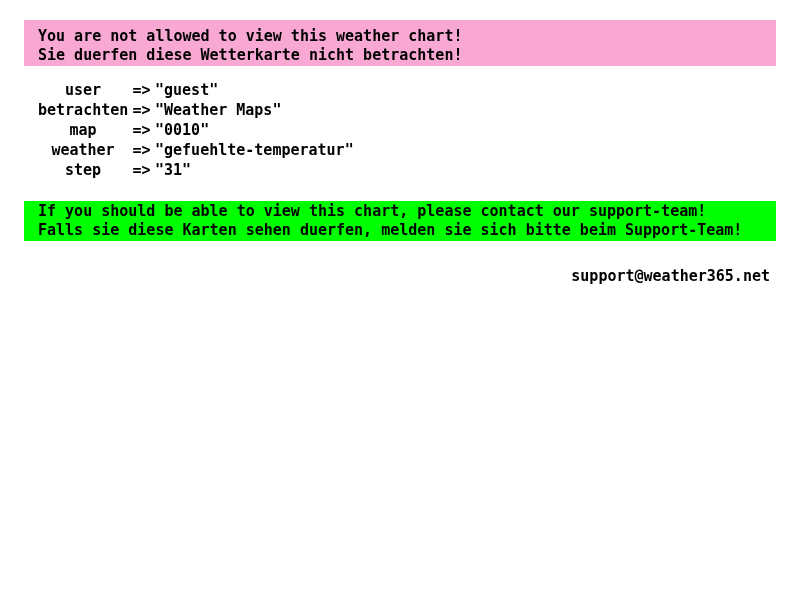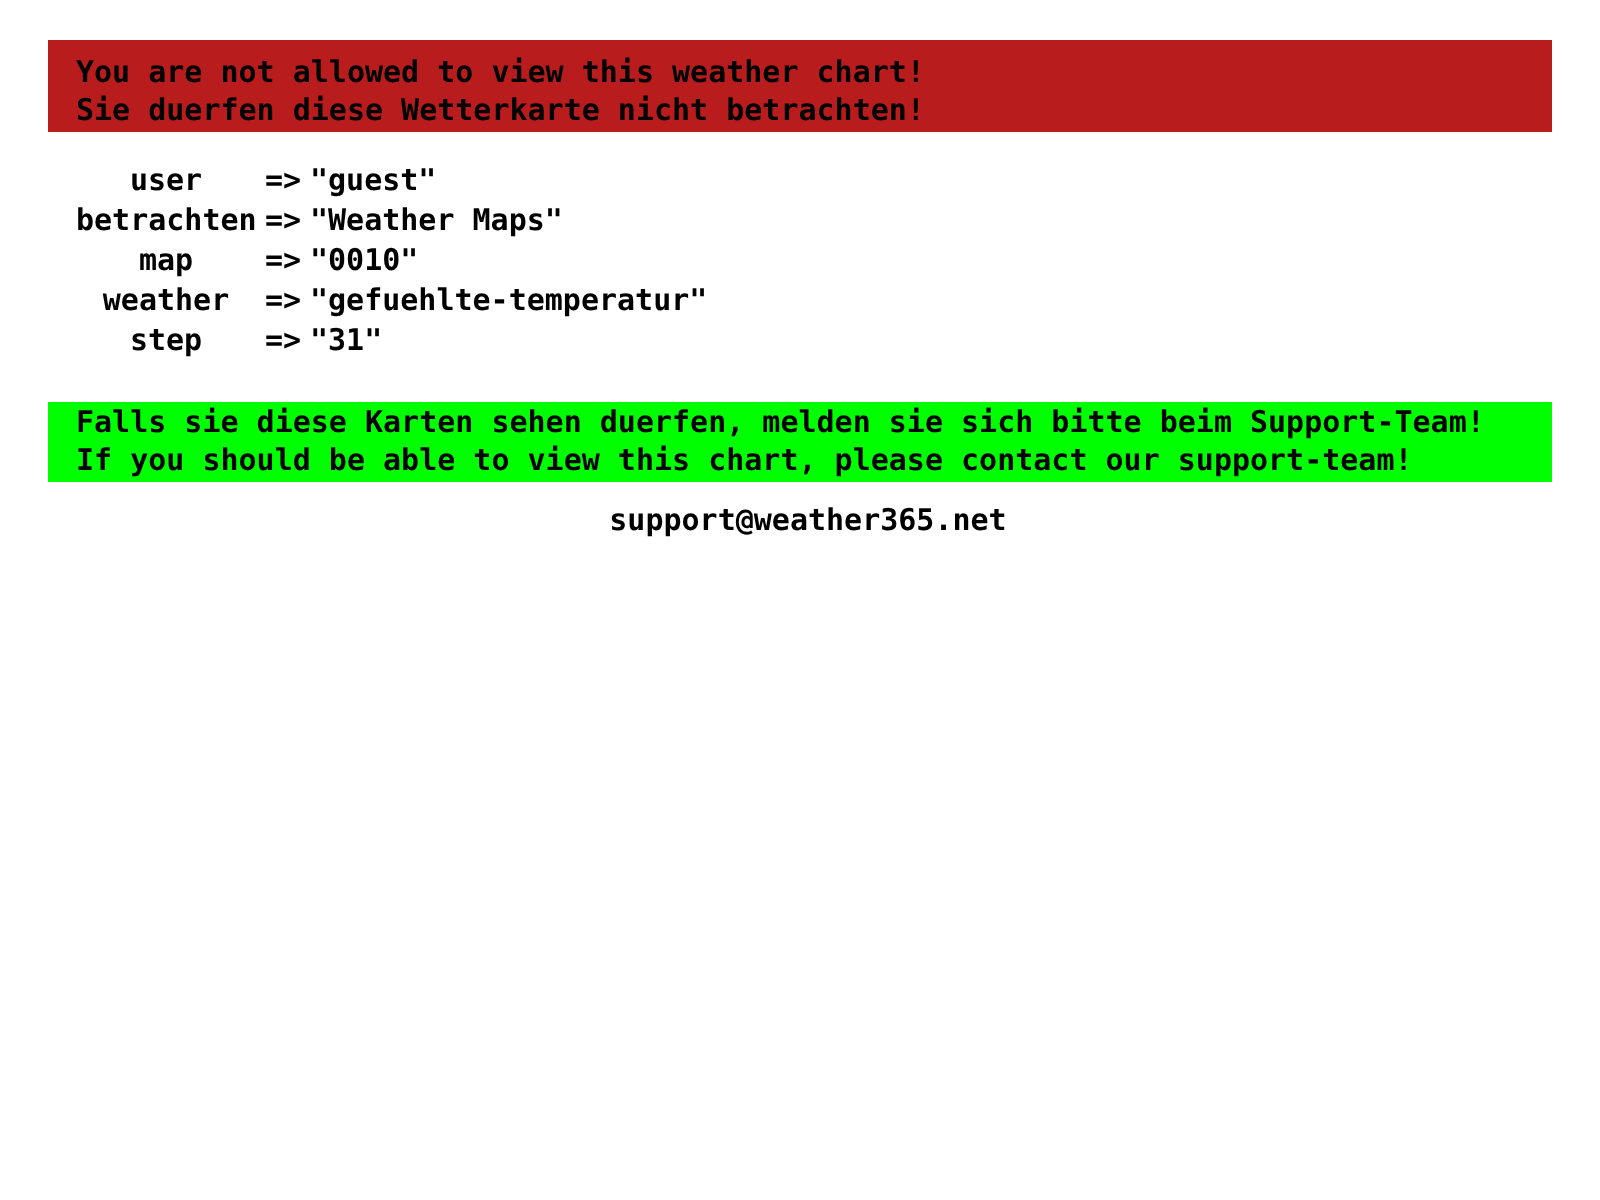--- a/index.html
+++ b/index.html
@@ -54,32 +54,32 @@
     display: inline-block;
     width: 90px;
   }
   .detail-arrow {
     display: inline-block;
     width: 27px;
   }
   .footer {
     position: absolute;
     left: 38px;
-    top: 250px;
+    top: 266px;
     width: 732px;
     line-height: 20px;
     display: flex;
-    justify-content: center;
+    justify-content: flex-end;
     white-space: nowrap;
   }
 </style>
 </head>
 <body style="background-color: rgb(255, 255, 255); color: rgb(0, 0, 0);">
 
-<div class="banner banner-red" style="background-color: #b91c1c;">
+<div class="banner banner-red" style="background-color: #f9a8d4;">
   <div>You are not allowed to view this weather chart!</div>
   <div>Sie duerfen diese Wetterkarte nicht betrachten!</div>
 </div>
 
 <div class="details">
   <div class="detail-row">
     <span class="detail-key">user</span>
     <span class="detail-arrow">=&gt;</span>
     <span class="detail-value">"guest"</span>
   </div>
@@ -99,19 +99,19 @@
     <span class="detail-value">"gefuehlte-temperatur"</span>
   </div>
   <div class="detail-row">
     <span class="detail-key">step</span>
     <span class="detail-arrow">=&gt;</span>
     <span class="detail-value">"31"</span>
   </div>
 </div>
 
 <div class="banner banner-green" style="background-color: rgb(0, 255, 0);">
+  <div>If you should be able to view this chart, please contact our support-team!</div>
   <div>Falls sie diese Karten sehen duerfen, melden sie sich bitte beim Support-Team!</div>
-  <div>If you should be able to view this chart, please contact our support-team!</div>
 </div>
 
 <div class="footer">
   <span>support@weather365.net</span>
 </div>
 
 </body></html>

